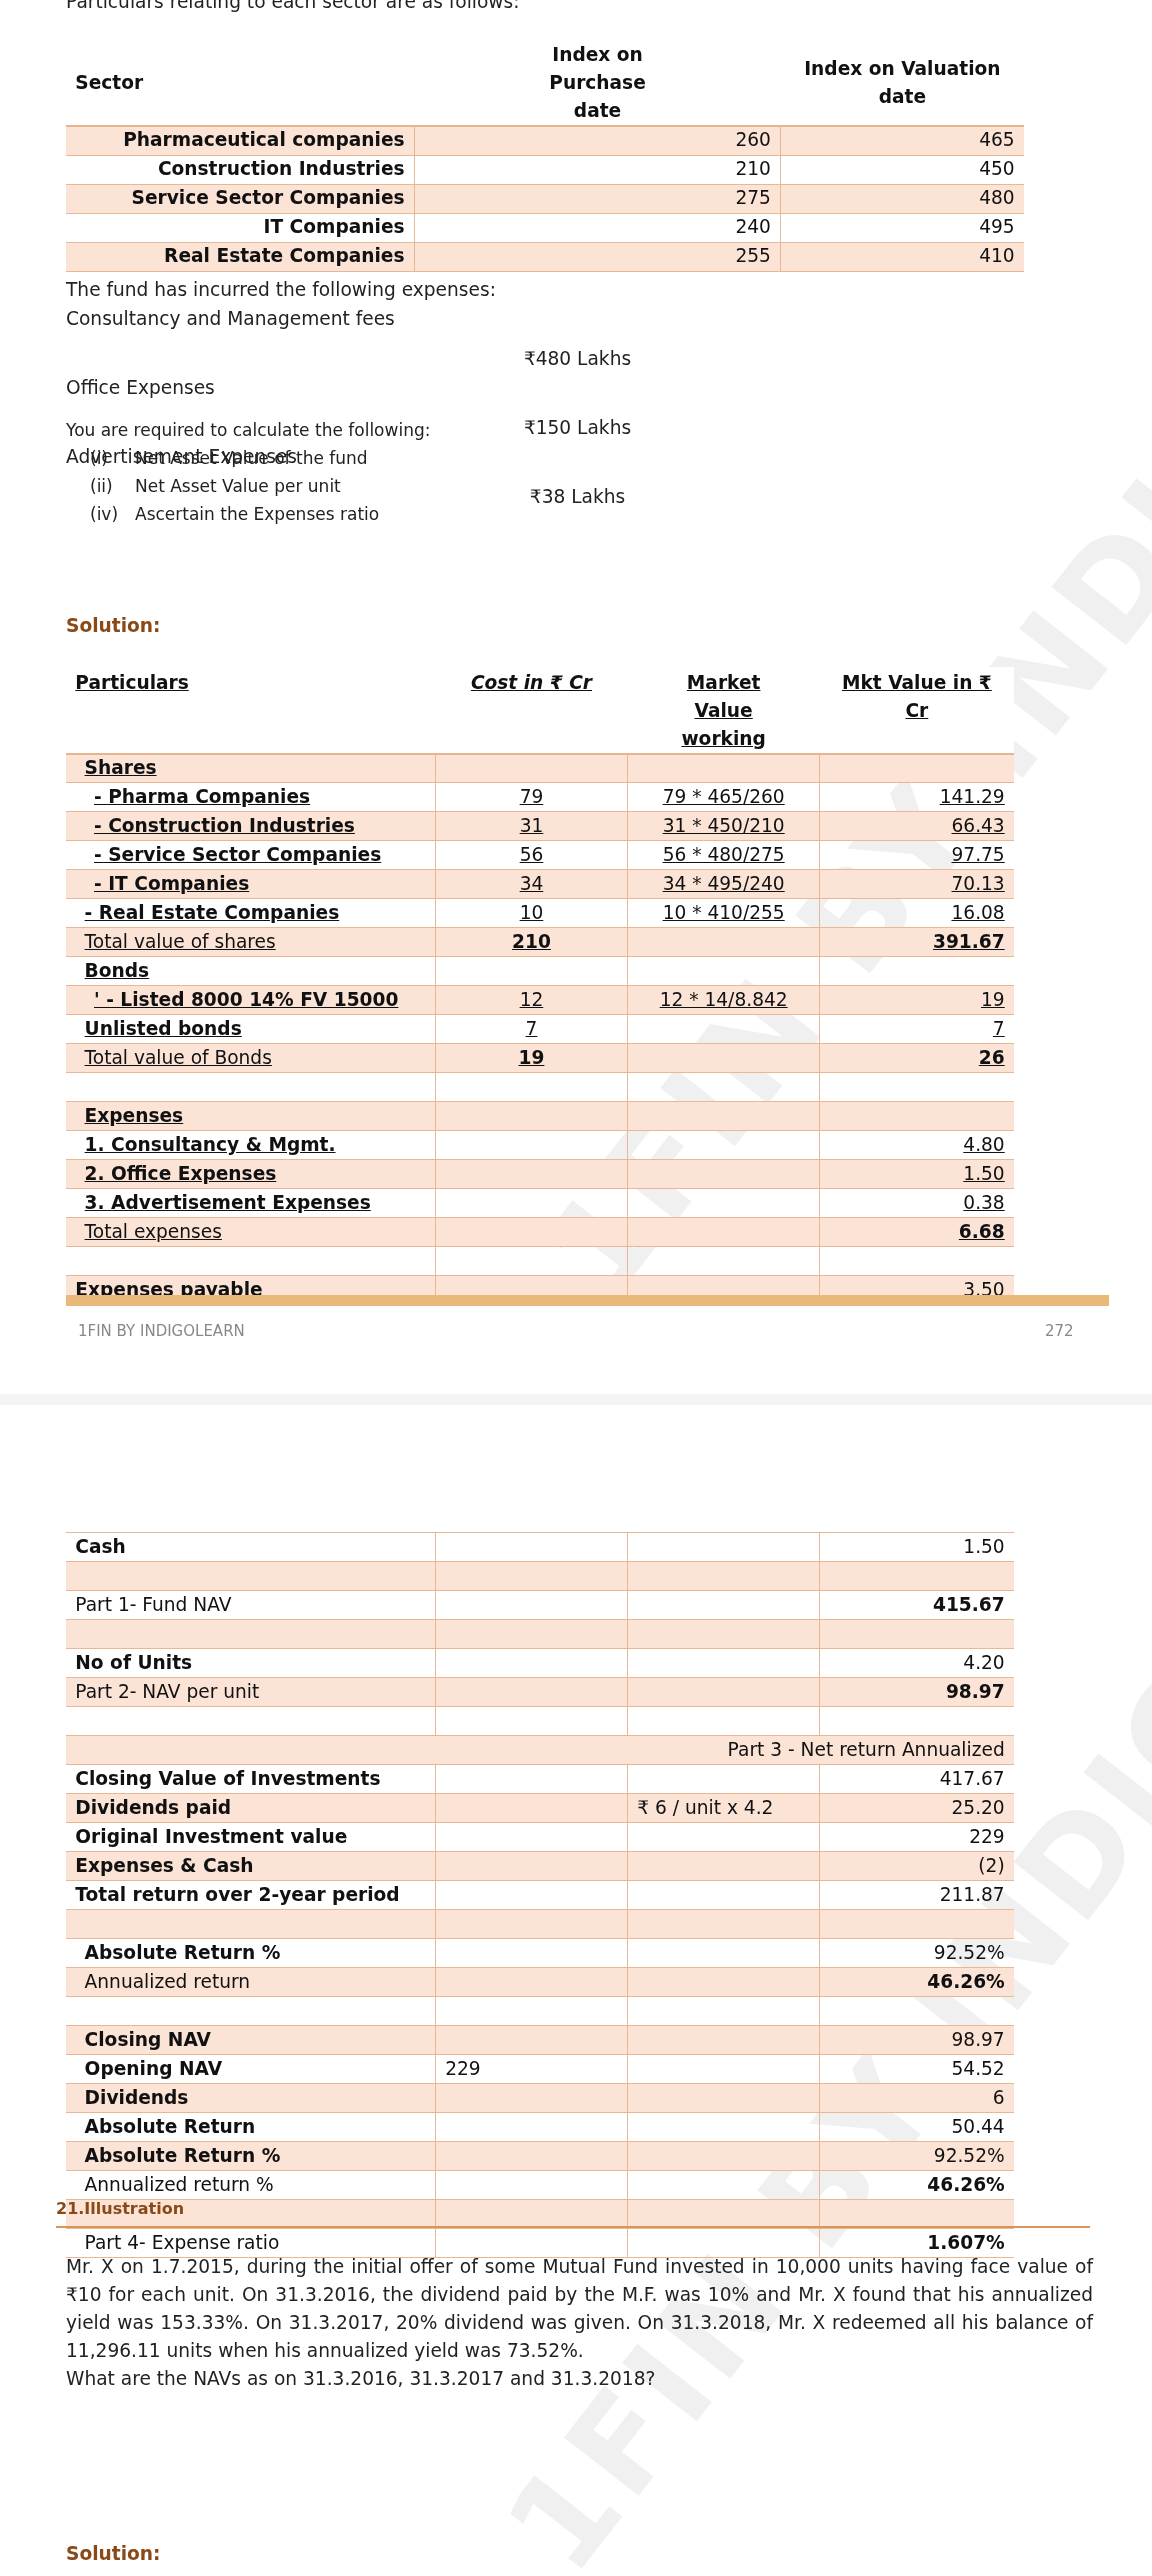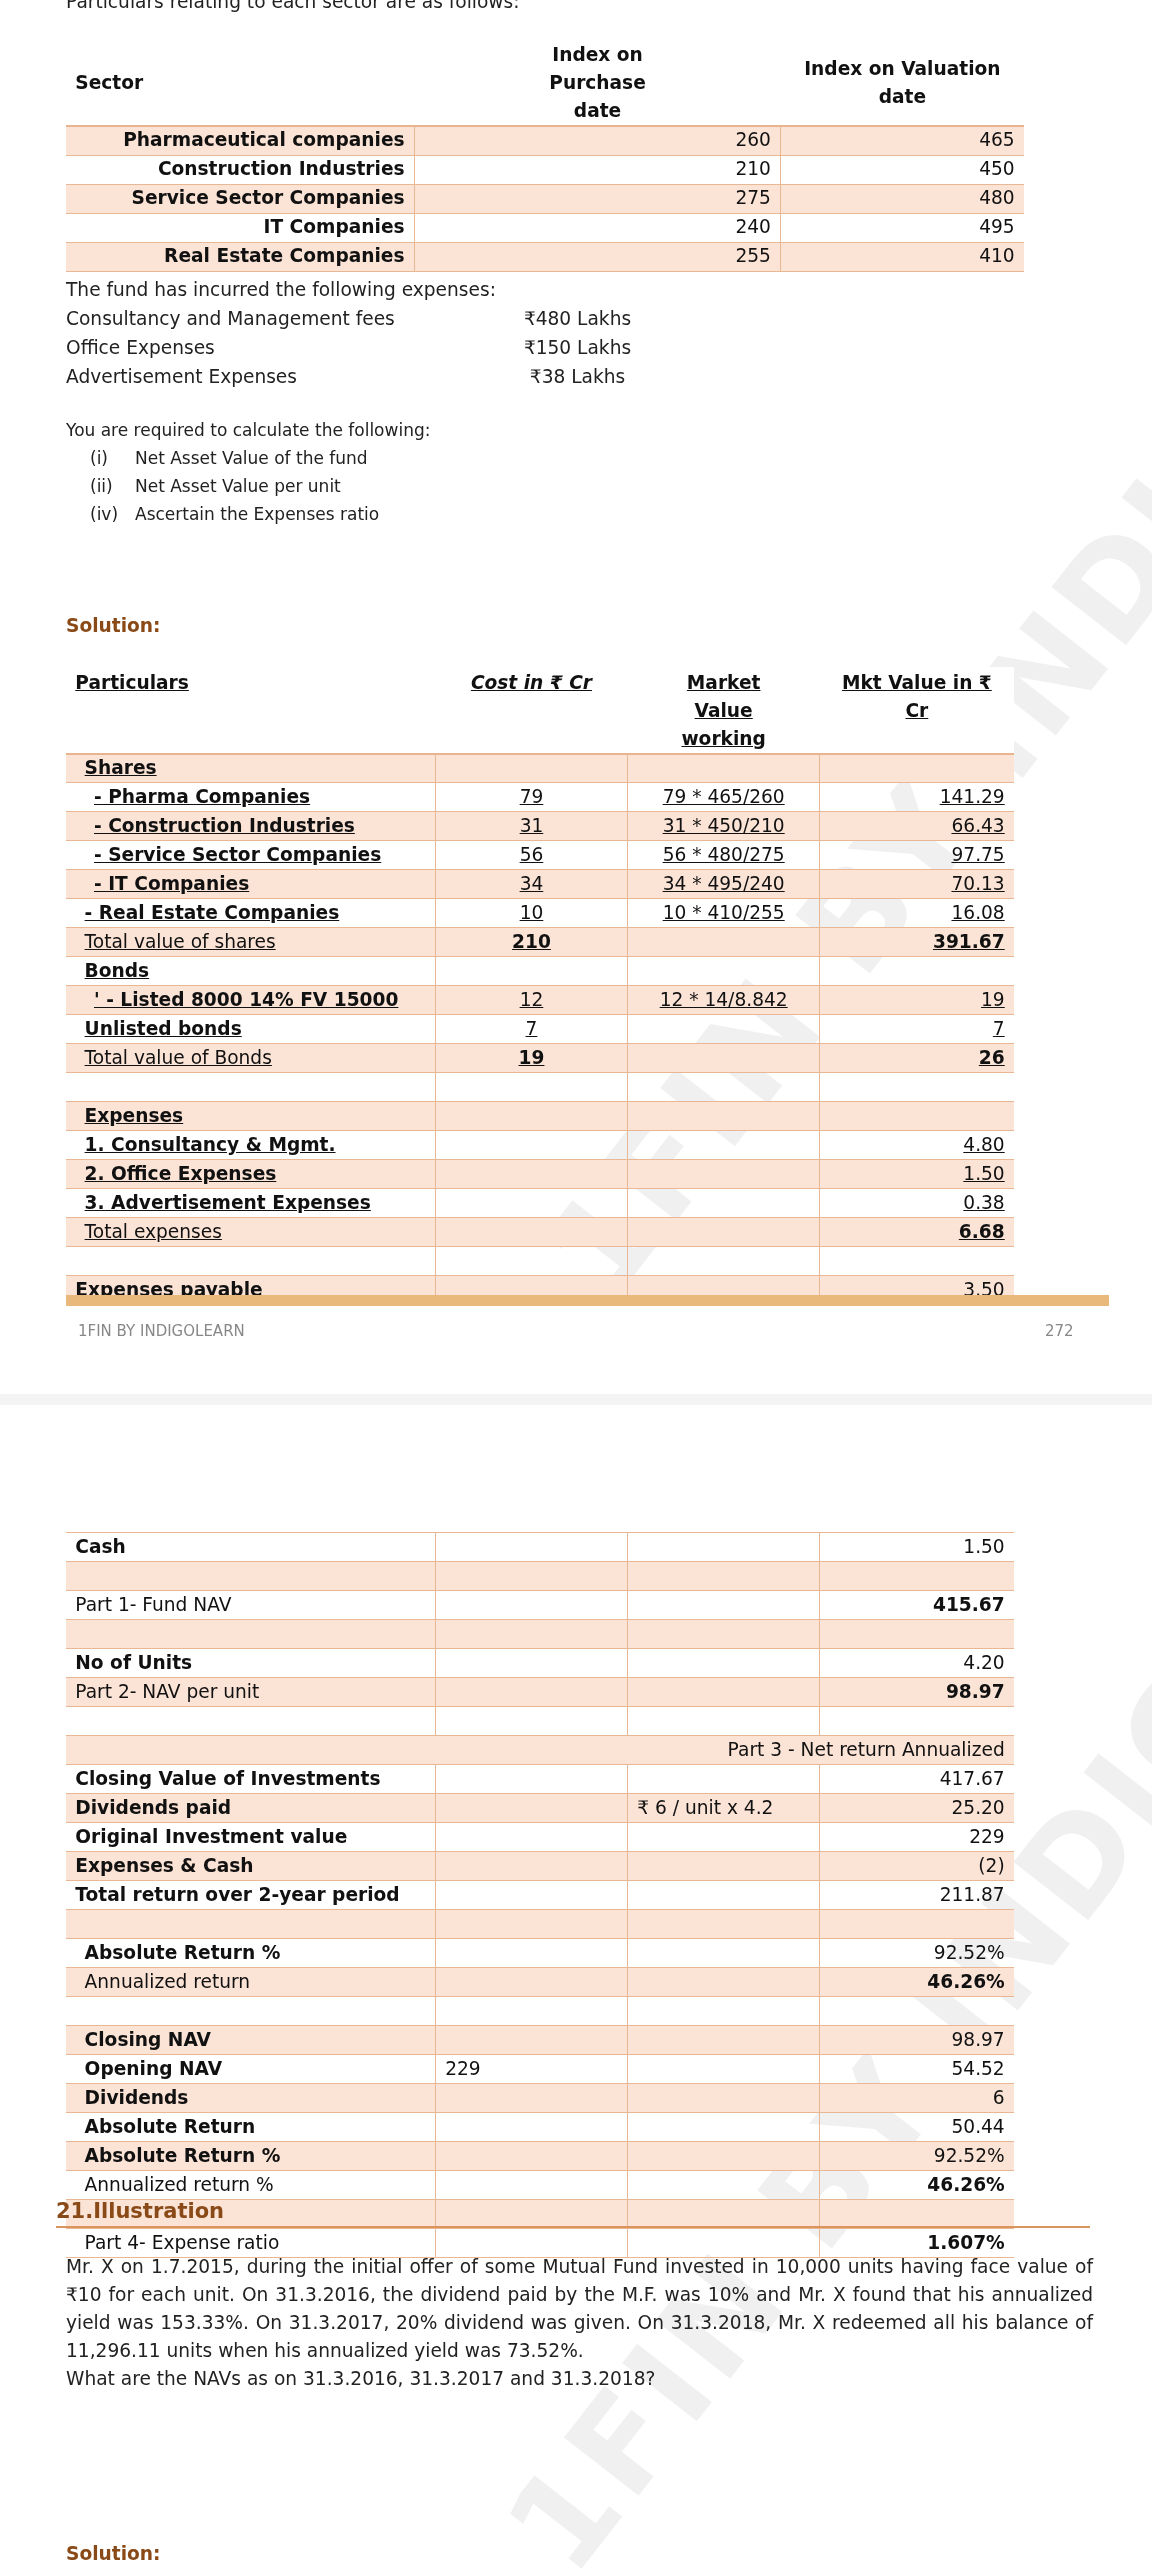--- a/index.html
+++ b/index.html
@@ -17,21 +17,21 @@
   .sector-table .hdr td { height: 28px; font-weight: bold; border: none; background: #fff; }
   .sector-table .hdr-gap td { height: 0; border-bottom: 2.8px solid #e7b48f; }
   .sector-table td.c { text-align: center; }
   .sector-table tr.row td { border-bottom: 1.4px solid #e8b894; text-align: right; }
   .sector-table tr.row td + td { border-left: 1.4px solid #e8b894; }
   tr.alt td { background: #fbe3d6; }
   .b { font-weight: bold; }
   .exp-block { left: 66px; top: 275px; font-size: 18.6px; color: #222; line-height: 29px; }
   .exp-row { display: flex; }
   .exp-row .lbl { width: 451px; }
-  .exp-row .amt { width: 121px; text-align: center; }
+  .exp-row .amt { width: 121px; text-align: center; margin-top: 40px; }
   .req-block { left: 66px; top: 416px; font-size: 17px; color: #222; line-height: 28px; }
   .req-item { display: flex; padding-left: 24px; }
   .req-item .num { width: 45px; flex-shrink: 0; }
   .req-item .txt { width: 966px; white-space: normal; }
   .sol-title { left: 66px; top: 615px; font-size: 18.6px; font-weight: bold; color: #8a4a18; }
   .sol-table { left: 66px; top: 667px; width: 948px; text-decoration: underline; }
   .sol-table col.c1 { width: 369px; } .sol-table col.c2 { width: 192px; }
   .sol-table col.c3 { width: 192px; } .sol-table col.c4 { width: 194px; }
   .sol-table .hdr td { height: 58px; font-weight: bold; text-align: center; vertical-align: top; white-space: normal; line-height: 28px; background: #fff; padding-top: 1.9px; }
   .sol-table .hdr td:first-child { text-align: left; }
@@ -46,21 +46,21 @@
   .footer-left { left: 78px; top: 1322px; font-size: 15px; color: #888; }
   .footer-right { left: 1045px; top: 1322px; font-size: 15px; color: #888; }
   .sol2-table { left: 66px; top: 127px; width: 948px; }
   .sol2-table col.c1 { width: 369px; } .sol2-table col.c2 { width: 192px; }
   .sol2-table col.c3 { width: 192px; } .sol2-table col.c4 { width: 194px; }
   .sol2-table tr.row td { border-bottom: 1.4px solid #e8b894; }
   .sol2-table tr.row td + td { border-left: 1.4px solid #e8b894; }
   .sol2-table tr.first td { border-top: 1.4px solid #e8b894; }
   .sol2-table td.num { text-align: right; padding-right: 9.3px; }
   .sol2-table td.ctr { }
-  .ill-title { left: 56px; top: 794px; font-size: 21px; font-weight: bold; color: #8a4a18; }
+  .ill-title { left: 56px; top: 794px; font-size: 16px; font-weight: bold; color: #8a4a18; }
   .ill-line { left: 56px; top: 821px; width: 1034px; height: 1.9px; background: #d9955c; }
   .ill-text { left: 66px; top: 848px; width: 1027px; font-size: 18.6px; color: #222; line-height: 28px; text-align: justify; }
   .sol3-title { left: 66px; top: 1138px; font-size: 18.6px; font-weight: bold; color: #8a4a18; }
   .watermark { position: absolute; font-size: 130px; font-weight: bold; color: rgba(0,0,0,0.06); transform: rotate(-52deg); white-space: nowrap; pointer-events: none; letter-spacing: 5.6px; }
 </style>
 </head>
 <body>
 
 <div class="page page1">
   <div class="watermark" style="left:242px; top:520px;">1FIN BY INDIGOLEARN</div>

